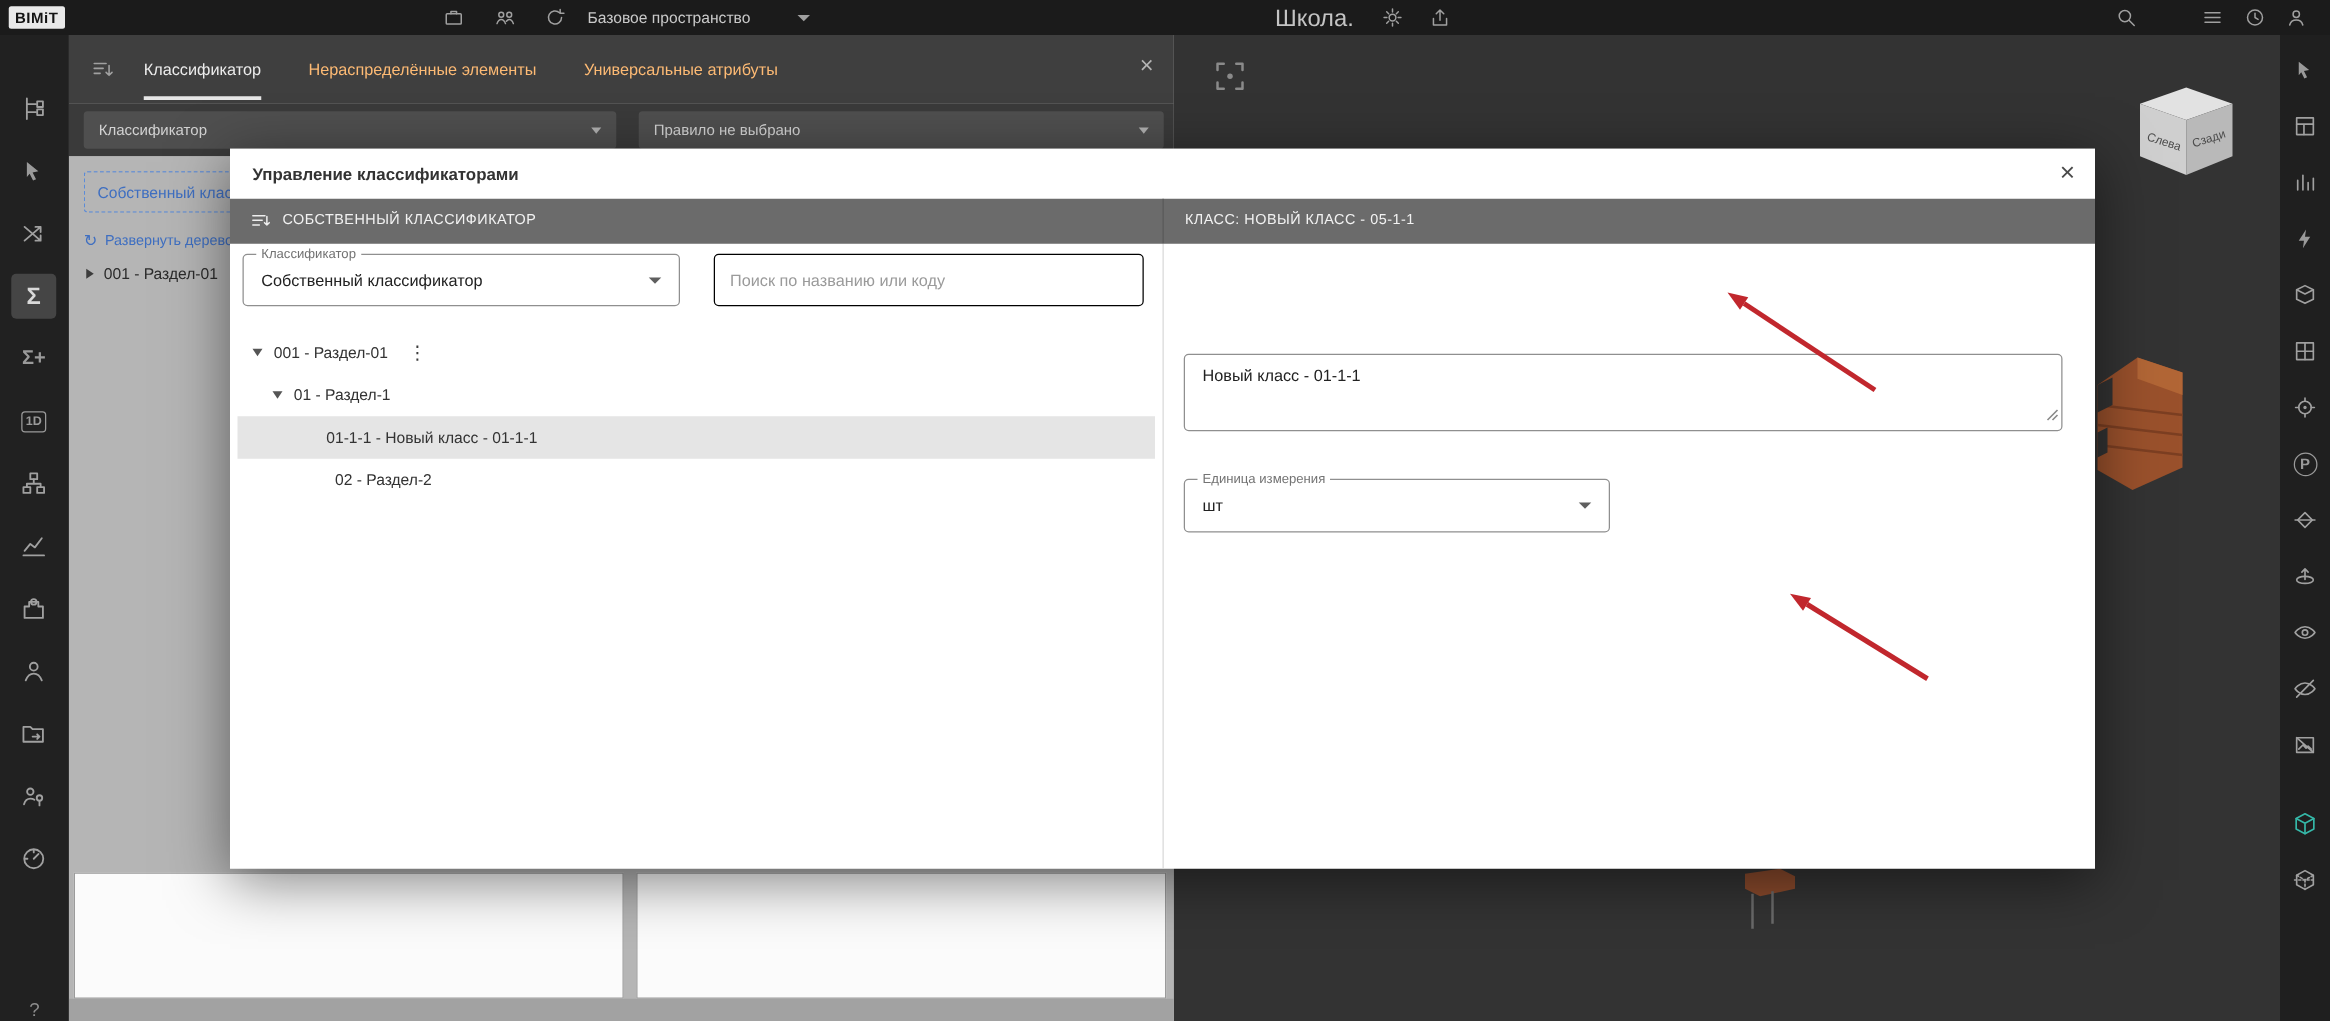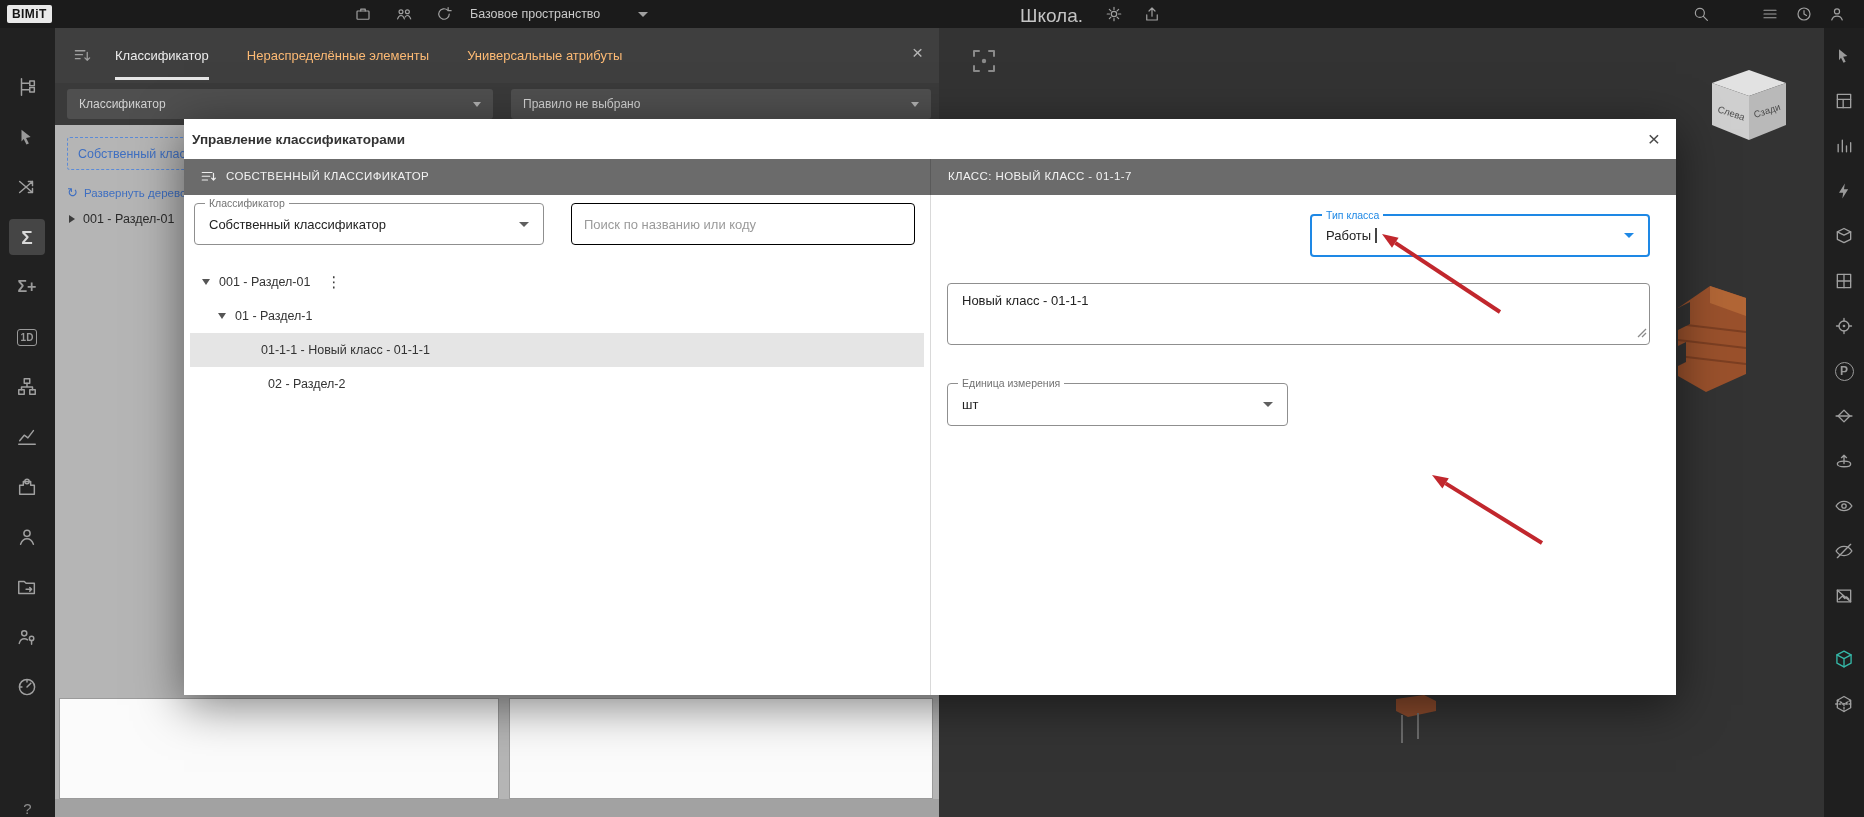--- a/index.html
+++ b/index.html
@@ -53,21 +53,21 @@
 .brick-a{position:absolute;left:735px;top:248px}
 .brick-b{position:absolute;left:455px;top:667px}
 
 
 .rtb{position:absolute;left:1824px;top:28px;width:40px;height:789px;background:#1f1f1f;z-index:15}
 .rtb-cell{position:absolute;left:6px;width:28px;height:28px;display:flex;align-items:center;justify-content:center;color:#9a9a9a}
 .pglyph{font-size:12px;font-weight:bold;color:#9a9a9a;border:1.6px solid #9a9a9a;border-radius:50%;width:19px;height:19px;display:flex;align-items:center;justify-content:center}
 
 
 .modal{position:absolute;left:184px;top:119px;width:1492px;height:576px;background:#fff;box-shadow:0 10px 45px rgba(0,0,0,.5);z-index:50}
-.m-title{position:absolute;left:0;top:0;width:100%;height:40px;display:flex;align-items:center;padding-left:8px;font-size:13.5px;font-weight:bold;color:#333;background:#fff}
+.m-title{position:absolute;left:0;top:0;width:100%;height:40px;display:flex;align-items:center;padding-left:18px;font-size:13.5px;font-weight:bold;color:#333;background:#fff}
 .m-close{position:absolute;right:16px;top:8px;font-size:21px;color:#4a4a4a;font-weight:normal}
 .m-head{position:absolute;left:0;top:40px;width:100%;height:36px;background:#6b6b6b}
 .m-head-divider{position:absolute;left:746px;top:0;width:1px;height:36px;background:#5a5a5a}
 .mh-burger{position:absolute;left:16px;top:9px}
 .mh-label{position:absolute;top:11px;font-size:11.5px;color:#f2f2f2;letter-spacing:.4px;white-space:nowrap}
 .m-vdiv{position:absolute;left:746px;top:76px;width:1px;height:500px;background:#d9d9d9}
 
 .fld{position:absolute;background:#fff;border:1px solid #8f8f8f;border-radius:4px;display:flex;align-items:center;padding:0 14px}
 .flabel{position:absolute;top:-7px;left:10px;background:#fff;padding:0 4px;font-size:10.5px;color:#737373;line-height:12px;white-space:nowrap}
 .fval{font-size:13px;color:#222;white-space:nowrap}
@@ -402,21 +402,21 @@
     </div>
 
     <div class="m-head">
       <div class="mh-burger">
         <svg class="svgic" width="18" height="18" viewBox="0 0 24 24" style="stroke:#eee">
             <path d="M3 6h13M3 11h10M3 16h7M18 7v9m0 0l-2.5-2.5M18 16l2.5-2.5"></path>
           </svg>
       </div>
       <span class="mh-label" style="left:42px">СОБСТВЕННЫЙ КЛАССИФИКАТОР</span>
       <div class="m-head-divider"></div>
-      <span class="mh-label" style="left:764px">КЛАСС: НОВЫЙ КЛАСС - 01-1-7</span>
+      <span class="mh-label" style="left:764px">КЛАСС: НОВЫЙ КЛАСС - 05-1-1</span>
     </div>
 
     <div class="m-vdiv"></div>
 
     <div class="fld" style="left:10px;top:84px;width:350px;height:42px">
       <span class="flabel">Классификатор</span>
       <span class="fval">Собственный классификатор</span>
       <span class="caret"></span>
     </div>
 
@@ -434,26 +434,20 @@
       </div>
       <div class="mrow lv3 sel">
         <span>01-1-1 - Новый класс - 01-1-1</span>
       </div>
       <div class="mrow lv4">
         <span>02 - Раздел-2</span>
       </div>
     </div>
 
 
-    <div class="fld focused" style="left:1126px;top:95px;width:340px;height:43px">
-      <span class="flabel">Тип класса</span>
-      <span class="fval">Работы</span>
-      <span class="tcur"></span>
-      <span class="caret"></span>
-    </div>
 
     <div class="fld fld-area" style="left:763px;top:164px;width:703px;height:62px">
       <span class="fval">Новый класс - 01-1-1</span>
       <span class="rz">
         <svg width="10" height="10" viewBox="0 0 10 10">
             <path d="M9 1L1 9M9 5L5 9" stroke="#8a8a8a" fill="none" stroke-width="1.3"></path>
           </svg>
       </span>
     </div>
 

